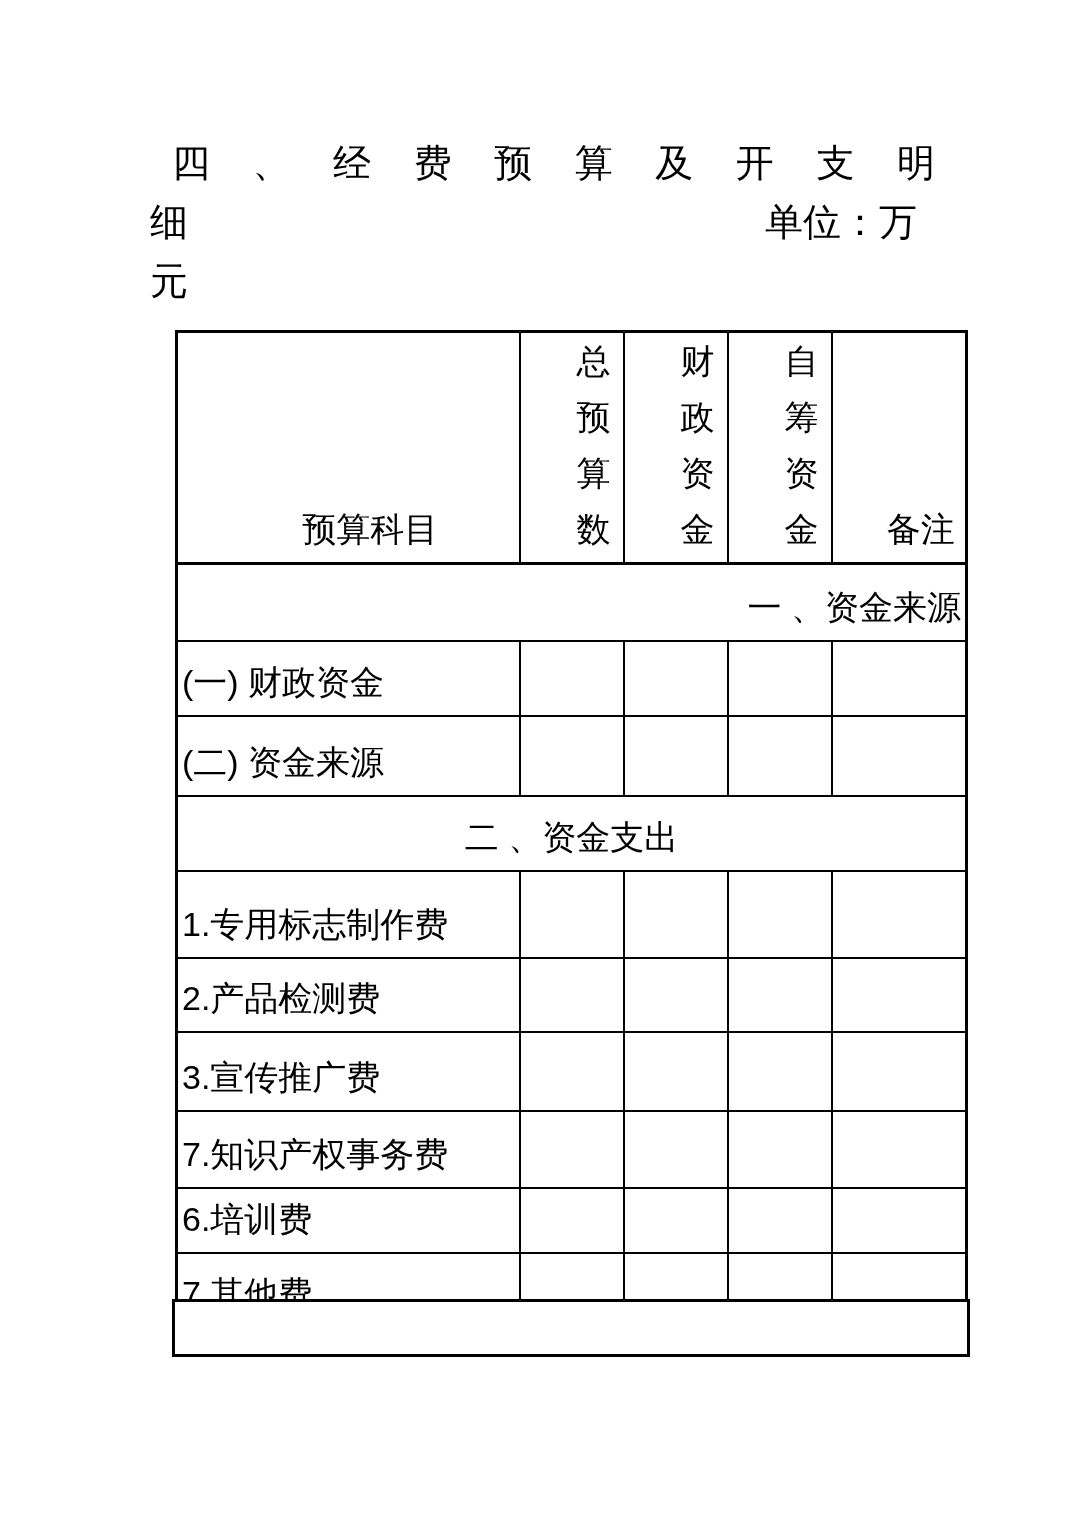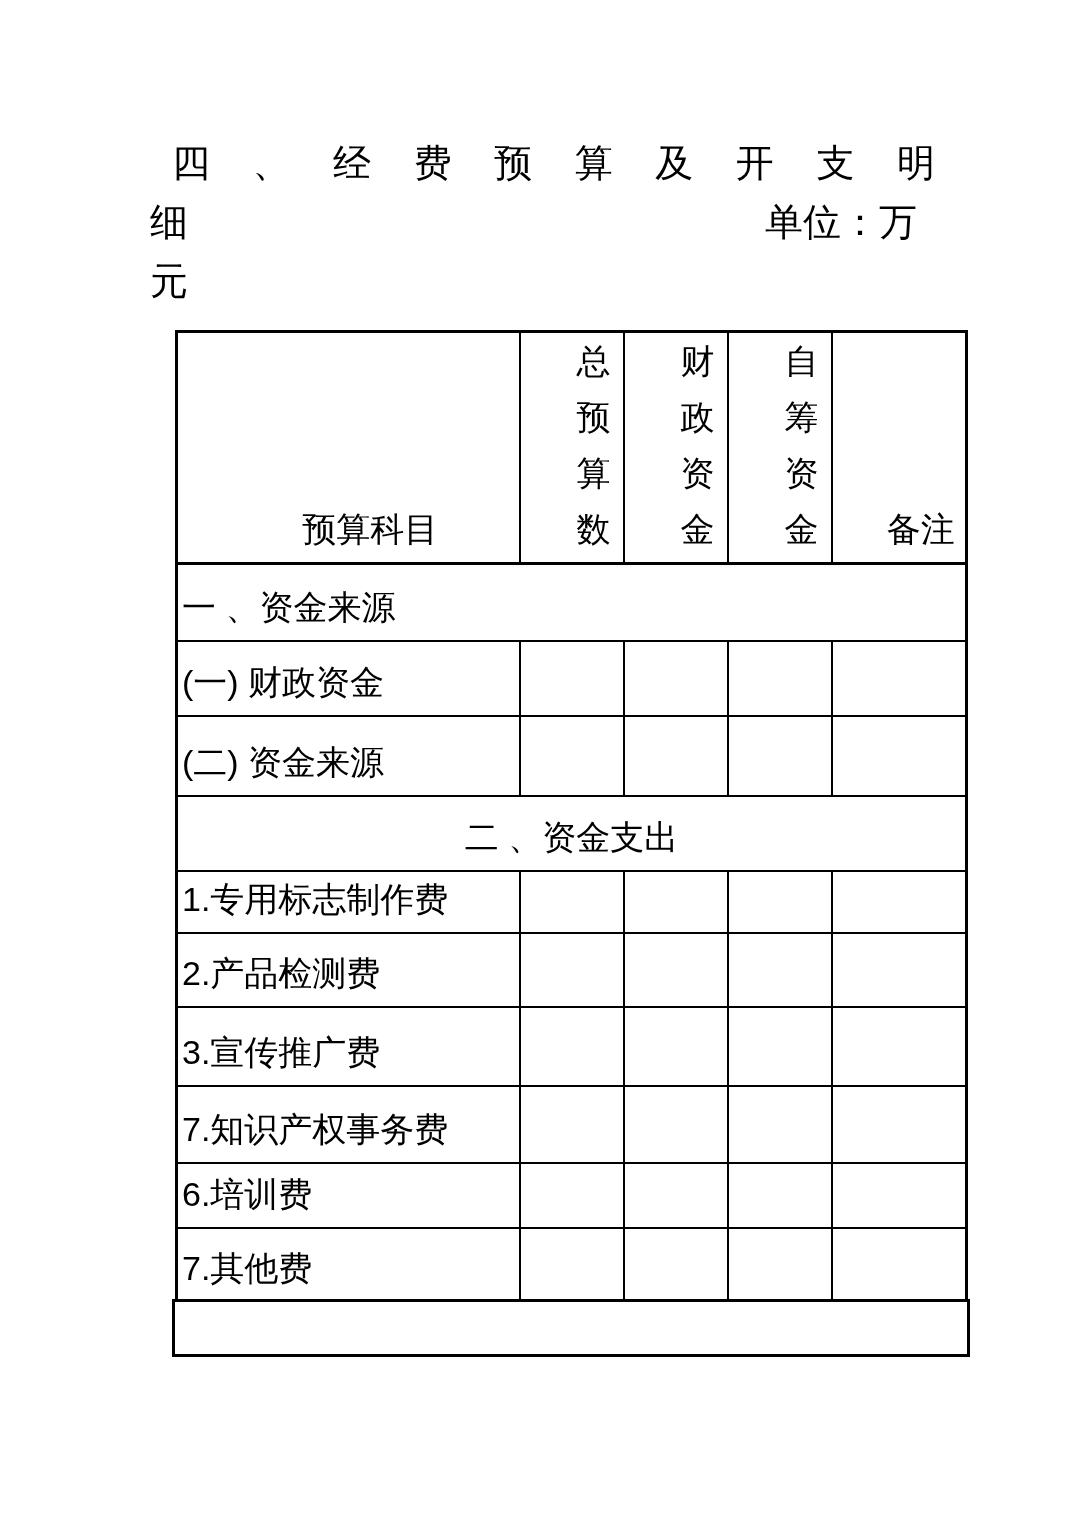--- a/index.html
+++ b/index.html
@@ -70,21 +70,21 @@
   }
   tr.header-row td {
     text-align: center;
     line-height: 56px;
     padding-bottom: 5px;
     border-bottom: 3px solid #000000;
     word-break: break-all;
     padding-left: 48px;
   }
   td.section-left {
-    text-align: left;
+    text-align: right;
     padding-left: 45px;
   }
   td.section-center {
     text-align: center;
   }
   td.label-indented {
     padding-left: 70px;
   }
   td.label-item {
     padding-left: 12px;
@@ -161,21 +161,21 @@
       <td></td>
       <td></td>
       <td></td>
       <td></td>
     </tr>
 
     <tr style="height:75px">
       <td class="section-center" colspan="5">二 、资金支出</td>
     </tr>
 
-    <tr style="height:62px">
+    <tr style="height:87px">
       <td class="label-item">1.专用标志制作费</td>
       <td></td>
       <td></td>
       <td></td>
       <td></td>
     </tr>
 
     <tr style="height:74px">
       <td class="label-item">2.产品检测费</td>
       <td></td>

